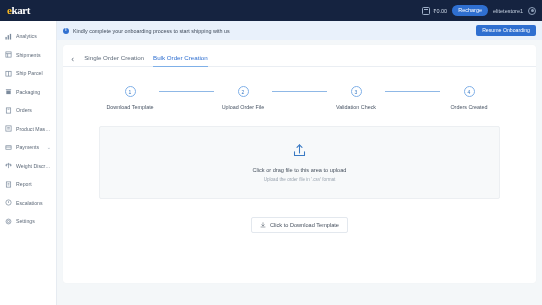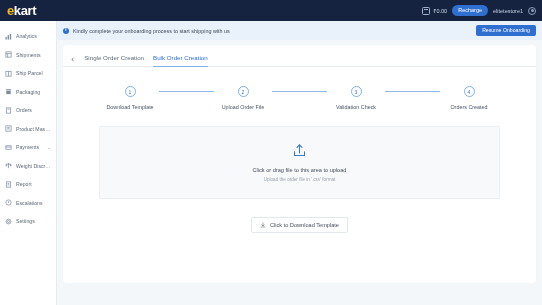--- a/index.html
+++ b/index.html
@@ -9,21 +9,21 @@
     background: #f4f7f9;
     overflow: hidden;
   }
   .app { position: relative; width: 542px; height: 305px; display: flex; flex-direction: column; }
 
   
   .topbar {
     height: 21px; background: #152340; display: flex; align-items: center;
     padding: 0 6px 0 7px; flex: 0 0 21px;
   }
-  .logo { font-size: 13px; font-weight: 700; letter-spacing: -0.4px; line-height: 1; }
+  .logo { font-size: 11px; font-weight: 700; letter-spacing: -0.4px; line-height: 1; font-family: Liberation Serif, serif; }
   .logo .e { color: #f5b722; }
   .logo .kart { color: #ffffff; }
   .topbar-right { margin-left: auto; display: flex; align-items: center; gap: 5px; }
   .wallet { display: flex; align-items: center; gap: 3px; }
   .wallet-icon { width: 8px; height: 8px; border: 1px solid #9fb0c9; border-radius: 1.5px; position: relative; }
   .wallet-icon::after { content: ""; position: absolute; left: 1px; top: 1px; width: 4px; height: 1px; background: #9fb0c9; }
   .wallet-amt { color: #cfd9e8; font-size: 5.5px; }
   .recharge-btn {
     background: #2f6fd0; color: #fff; font-size: 5.5px; border: none;
     border-radius: 7px; padding: 2.5px 6px; cursor: pointer; line-height: 1;

